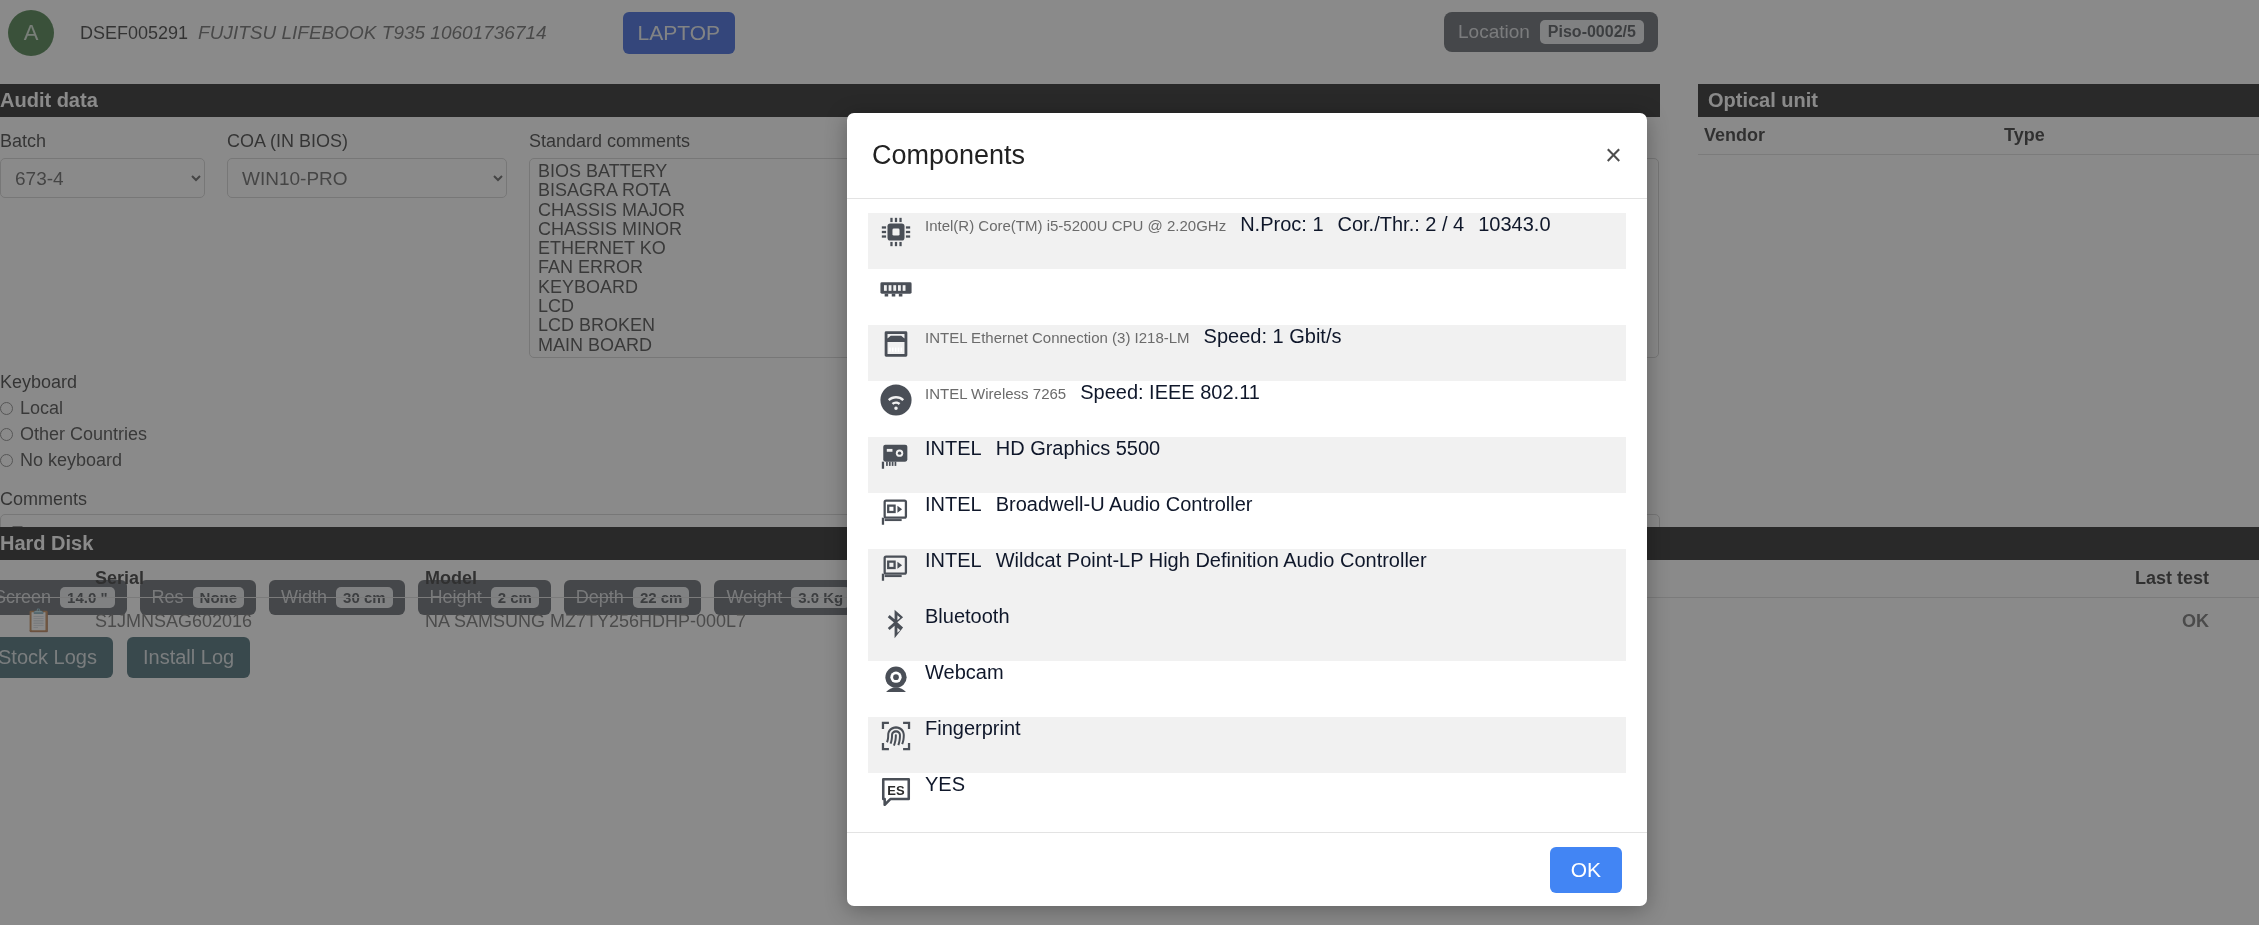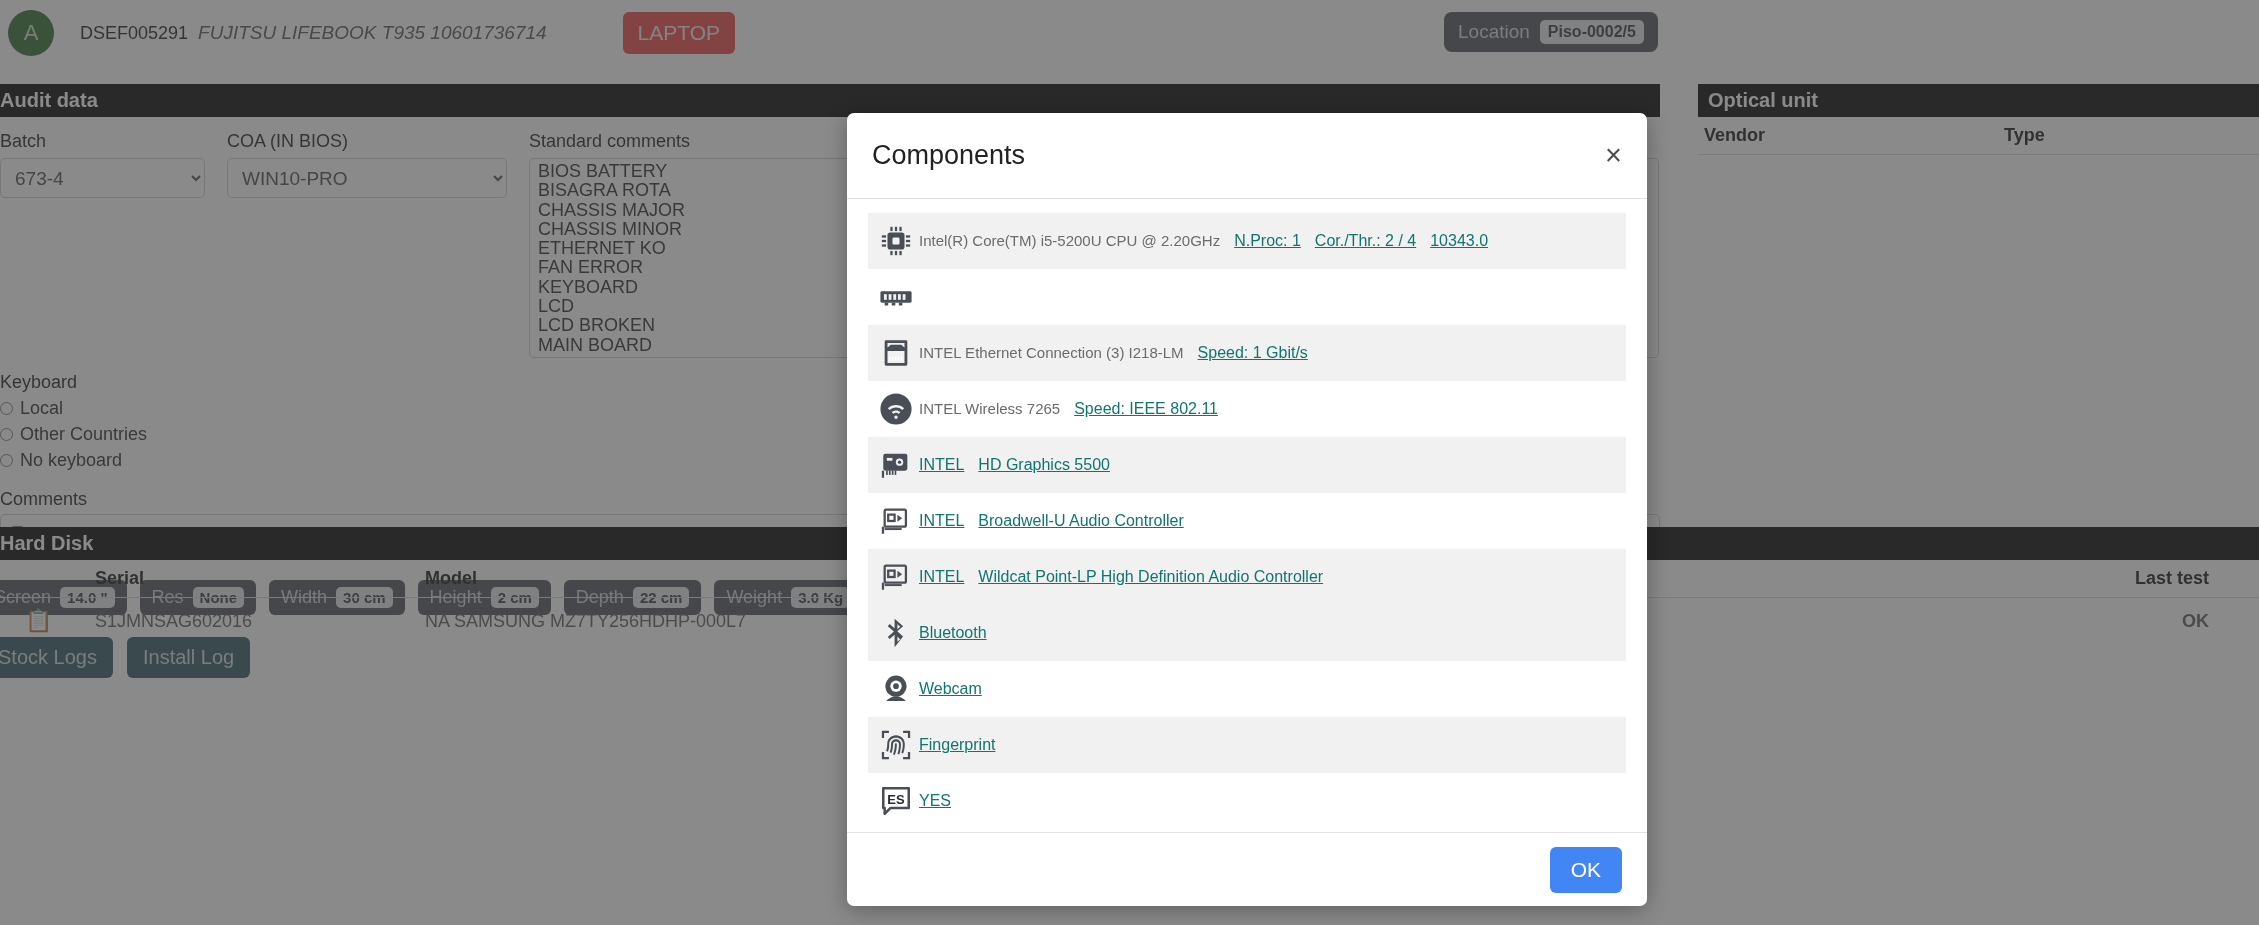--- a/index.html
+++ b/index.html
@@ -27,21 +27,21 @@
   .asset-id {
     margin-left: 26px; font-size: 18px; color: #1b1b1b; font-weight: 400;
     white-space: nowrap;
   }
   .asset-desc {
     margin-left: 10px; font-size: 19px; color: #555; font-style: italic;
     white-space: nowrap;
   }
   .type-chip {
     margin-left: 76px;
-    background: #ef4444; color: #e9ecef;
+    background: #1d4ed8; color: #e9ecef;
     border-radius: 6px; padding: 9px 15px; font-size: 21px;
     white-space: nowrap;
   }
   .loc-chip {
     position: absolute; left: 1444px; top: 12px;
     background: #4a4f57; color: #d7dade;
     border-radius: 8px; padding: 8px 14px; font-size: 19px;
     display: flex; align-items: center; gap: 10px; white-space: nowrap;
   }
   .loc-chip .val {
@@ -137,33 +137,33 @@
     height: 86px; display:flex; align-items:center; justify-content:space-between;
     padding: 0 25px; border-bottom: 1px solid #e3e3e3; flex: 0 0 auto;
   }
   #modal-title { font-size: 27px; color: #222; }
   #modal-close {
     font-size: 29px; color: #4d4d4d; background:none; border:none; cursor:pointer;
     line-height: 1; font-family:"Liberation Sans",sans-serif;
   }
   #modal-body { flex: 1 1 auto; overflow-y: auto; padding: 14px 21px 14px 21px; }
   .comp-row {
-    display:flex; align-items:center; gap: 4px;
+    display:flex; align-items:flex-start; gap: 10px;
     height: 56px; padding: 0 9px;
   }
   .comp-row.alt { background: #f1f1f1; }
   .comp-ico {
     width: 38px; height: 38px; flex: 0 0 auto;
     display:flex; align-items:center; justify-content:center;
     color: #4a4f57;
   }
   .comp-ico svg { width: 34px; height: 34px; fill: currentColor; }
   .comp-txt { display:flex; align-items:baseline; gap: 14px; white-space: nowrap; }
   .t-small { font-size: 15px; color: #6b6b6b; }
-  .t-norm  { font-size: 16px; color: #0f766e; text-decoration: underline; }
+  .t-norm  { font-size: 20px; color: #0f172a; }
   #modal-foot {
     height: 74px; flex: 0 0 auto; border-top: 1px solid #e3e3e3;
     display:flex; align-items:center; justify-content:flex-end; padding: 0 25px;
   }
   #modal-ok {
     background: #4285f4; color:#fff; border:none; border-radius: 6px;
     font-size: 21px; padding: 11px 21px; cursor:pointer;
     font-family:"Liberation Sans",sans-serif;
   }
 </style>

